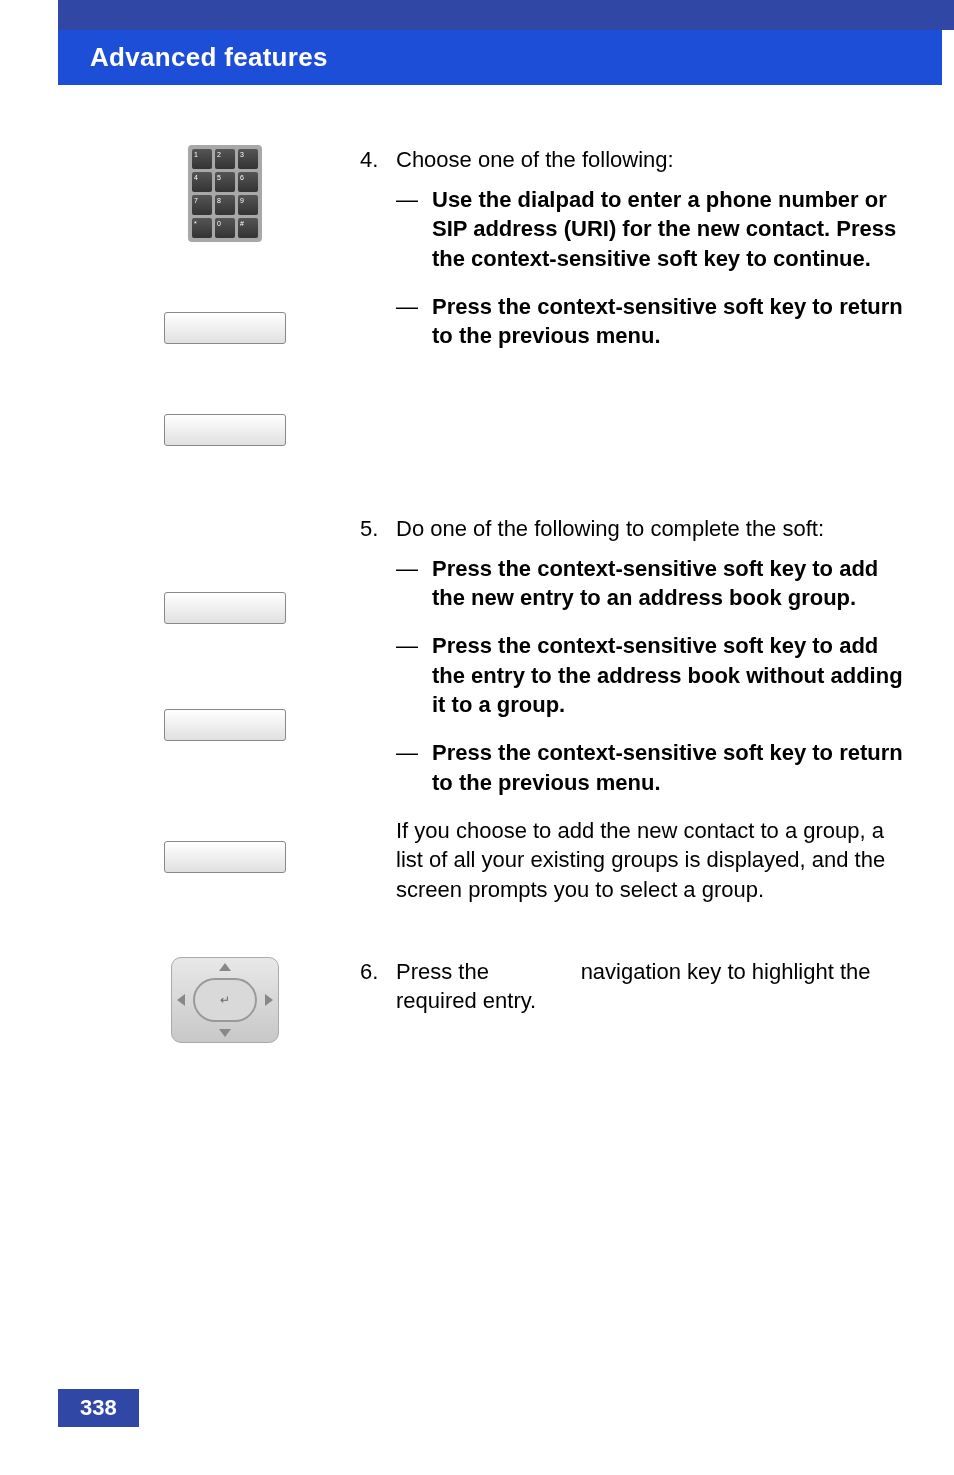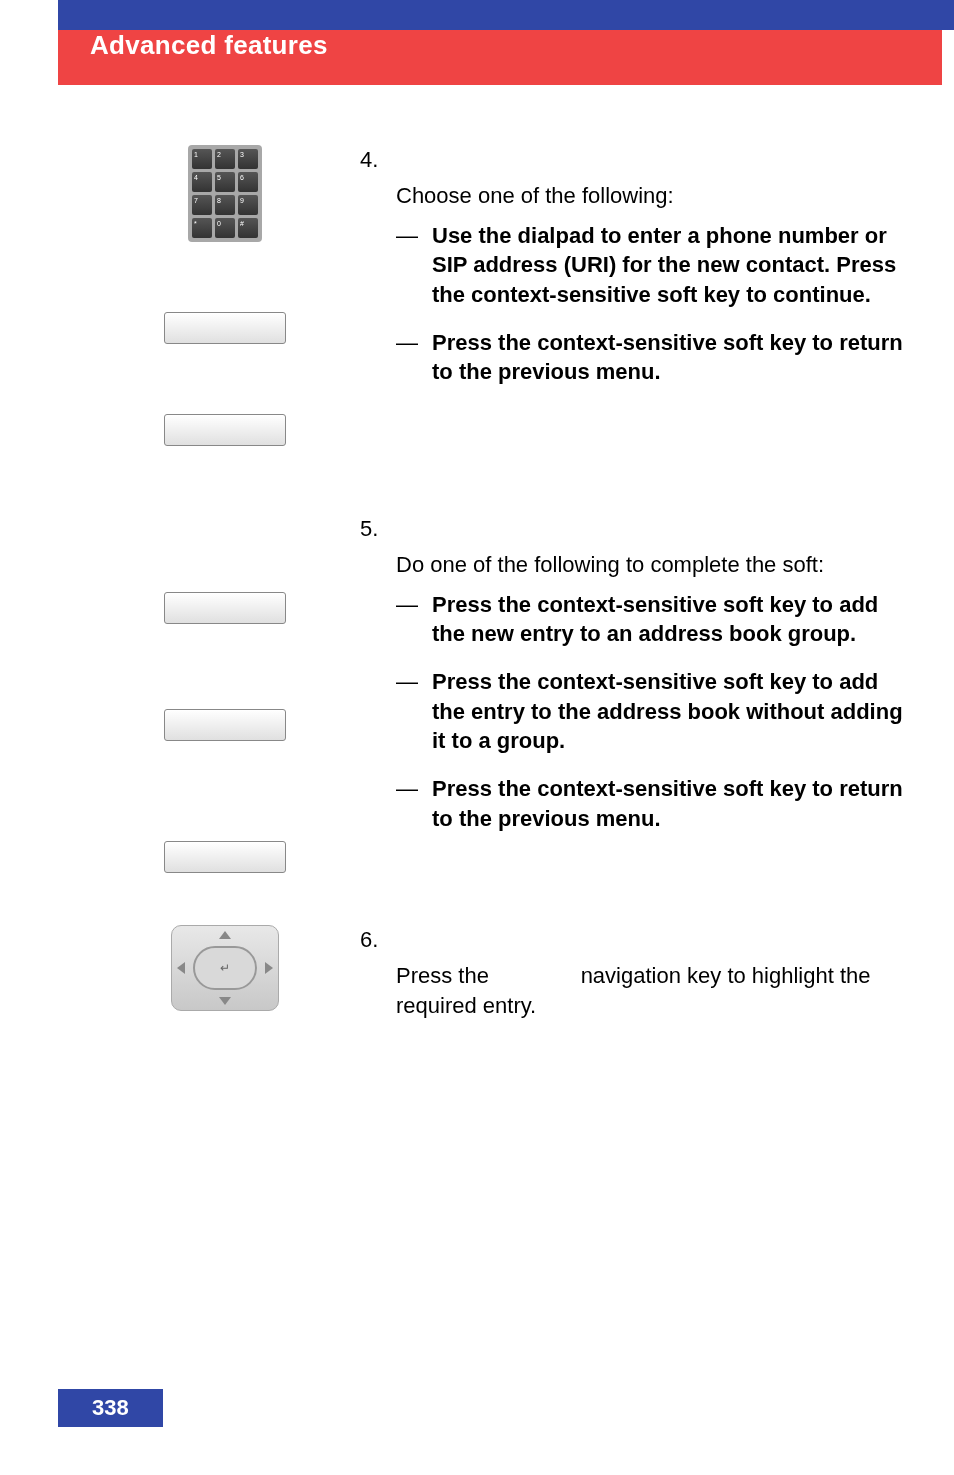--- a/index.html
+++ b/index.html
@@ -27,22 +27,23 @@
     top: 0;
     height: 30px;
     background: #3047a6;
   }
   .header-bar {
     position: absolute;
     left: 58px;
     right: 12px;
     top: 30px;
     height: 55px;
-    background: #ef4444;
-    display: flex;
+    background: #1d4ed8;
+    display: flex;
+    align-items: center;
   }
   .header-title {
     color: #ffffff;
     font-size: 26px;
     font-weight: bold;
     margin-left: 32px;
     font-family: "Trebuchet MS", Arial, sans-serif;
     letter-spacing: 0.3px;
   }
   .content {
@@ -70,21 +71,20 @@
   .step-num {
     width: 36px;
     flex-shrink: 0;
     font-size: 22px;
     line-height: 1.35;
   }
   .step-body {
     flex: 1;
     font-size: 22px;
     line-height: 1.35;
-    margin-top: 36px;
   }
   .sub-list {
     margin-top: 10px;
   }
   .sub-item {
     display: flex;
     margin-bottom: 18px;
   }
   .dash {
     width: 36px;
@@ -174,21 +174,21 @@
   .tri.right { top:50%;  right:6px; transform:translateY(-50%); border-width:6px 0 6px 8px; border-color:transparent transparent transparent #888; }
 
   .page-num-box {
     position: absolute;
     left: 58px;
     bottom: 48px;
     background: #3047a6;
     color: #fff;
     font-weight: bold;
     font-size: 22px;
-    padding: 6px 34px;
+    padding: 6px 22px;
   }
   .gap-m { height: 70px; }
 </style>
 </head>
 <body>
 
 <div class="left-gutter"></div>
 <div class="top-band"></div>
 <div class="header-bar">
   <span class="header-title">Advanced features</span>
@@ -257,20 +257,21 @@
           </div>
           <div class="sub-item">
             <div class="dash">—</div>
             <div class="sub-text">Press the       context-sensitive soft key to add the entry to the address book without adding it to a group.</div>
           </div>
           <div class="sub-item">
             <div class="dash">—</div>
             <div class="sub-text">Press the          context-sensitive soft key to return to the previous menu.</div>
           </div>
         </div>
+        <div class="para">If you choose to add the new contact to a group, a list of all your existing groups is displayed, and the screen prompts you to select a group.</div>
       </div>
     </div>
   </div>
 
   <div style="height:24px"></div>
 
   <div class="row">
     <div class="left-col">
       <div class="nav-cluster">
         <div class="nav-body"></div>

